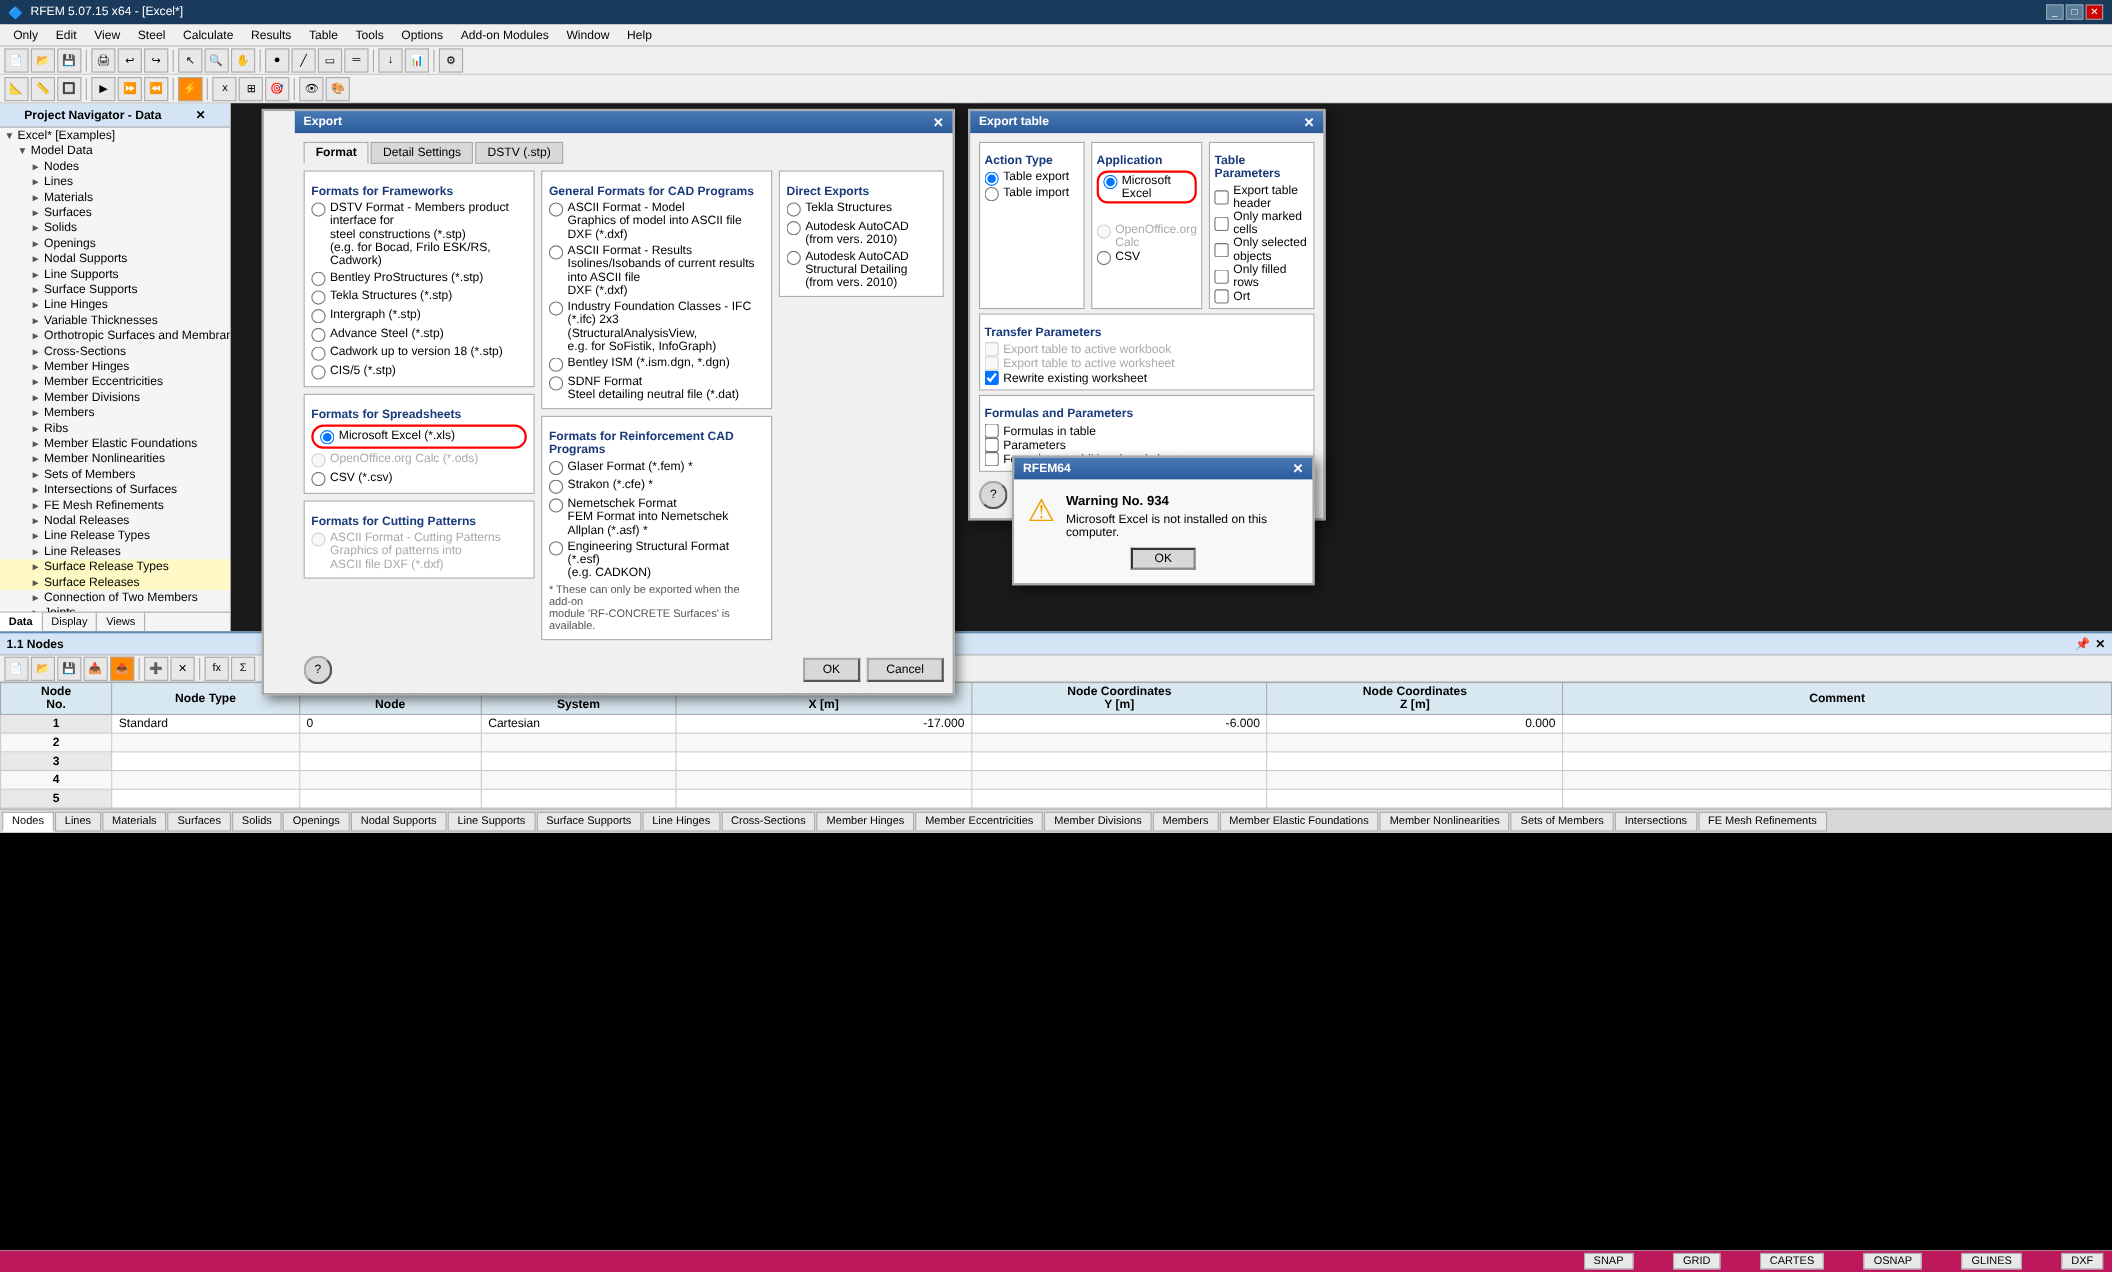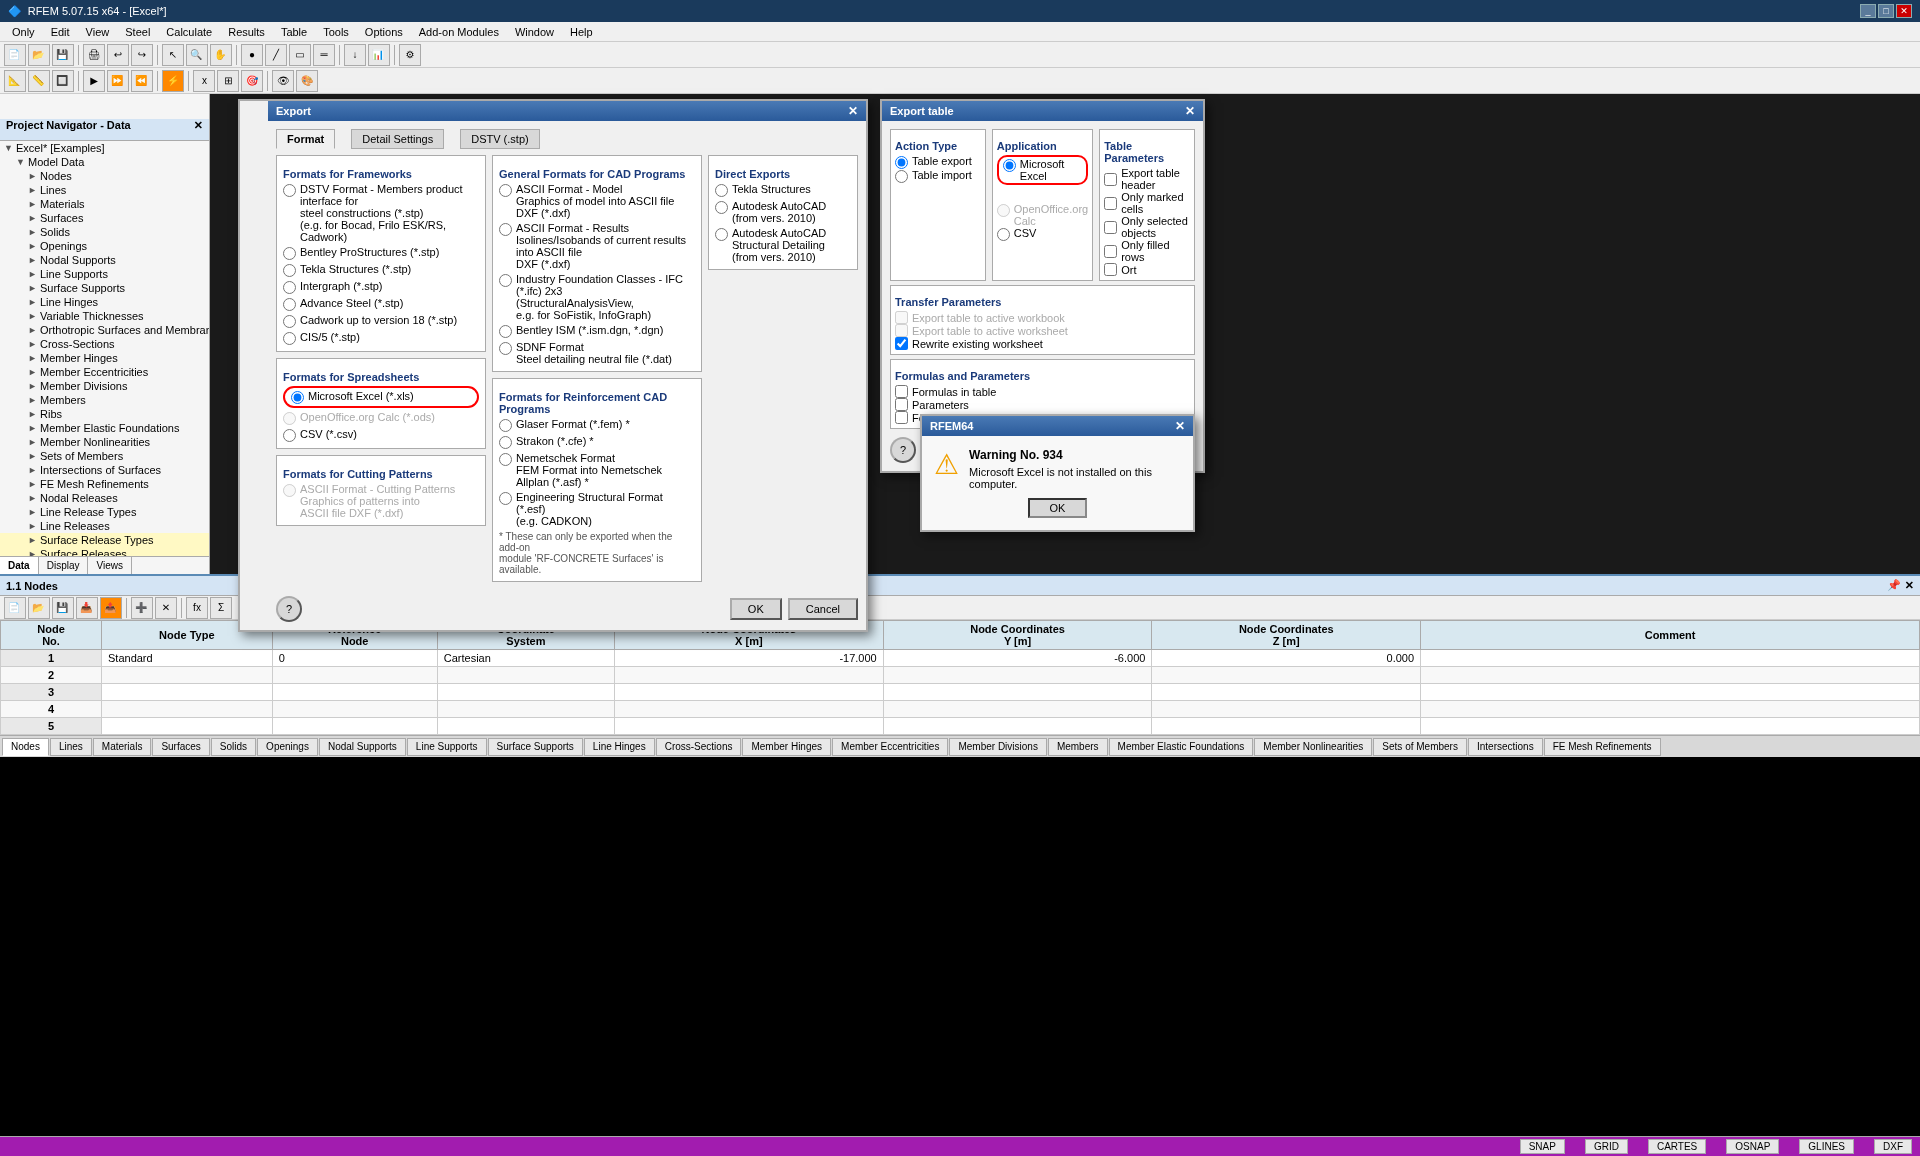--- a/index.html
+++ b/index.html
@@ -17,36 +17,36 @@
     
     .toolbar { background: #f0f0f0; height: 26px; display: flex; align-items: center; padding: 0 4px; border-bottom: 1px solid #ccc; gap: 2px; }
     .toolbar-btn { width: 22px; height: 22px; background: #e8e8e8; border: 1px solid #aaa; display: flex; align-items: center; justify-content: center; cursor: pointer; font-size: 10px; }
     .toolbar-sep { width: 1px; height: 20px; background: #aaa; margin: 0 2px; }
 
     
     .toolbar2 { background: #f0f0f0; height: 26px; display: flex; align-items: center; padding: 0 4px; border-bottom: 1px solid #ccc; gap: 2px; }
 
     
     .left-panel { width: 210px; background: #f5f5f5; border-right: 1px solid #aaa; display: flex; flex-direction: column; }
-    .panel-header { background: #d4e4f4; height: 22px; display: flex; padding: 0 6px; font-size: 11px; font-weight: bold; border-bottom: 1px solid #aaa; justify-content: space-between; margin-top: 25px; }
+    .panel-header { background: #d4e4f4; height: 22px; display: flex; align-items: center; padding: 0 22px; font-size: 11px; font-weight: bold; border-bottom: 1px solid #aaa; justify-content: space-between; }
     .panel-content { flex: 1; overflow-y: auto; font-size: 11px; }
     .tree-item { padding: 1px 4px; cursor: pointer; white-space: nowrap; display: flex; align-items: center; gap: 2px; }
 
     
     .center-area { flex: 1; position: relative; background: #1a1a1a; }
 
     
     .dialog { position: absolute; background: #f0f0f0; border: 2px solid #aaa; box-shadow: 4px 4px 10px rgba(0,0,0,0.5); }
     .dialog-title { background: linear-gradient(to bottom, #4a7ab5, #2a5a9a); color: #fff; height: 20px; display: flex; align-items: center; padding: 0 8px; font-size: 11px; font-weight: bold; justify-content: space-between; }
     .dialog-close { color: #fff; cursor: pointer; font-size: 12px; }
     .dialog-body { padding: 8px; }
 
     
     .tabs { display: flex; gap: 0; margin-bottom: 6px; }
-    .tab { padding: 3px 10px; border: 1px solid #aaa; background: #d8d8d8; cursor: pointer; font-size: 11px; margin-right: 16px; }
+    .tab { padding: 3px 10px; border: 1px solid #aaa; background: #d8d8d8; cursor: pointer; font-size: 11px; margin-right: 2px; }
     .tab.active { background: #f0f0f0; border-bottom: 1px solid #f0f0f0; font-weight: bold; }
 
     
     .section-header { font-size: 11px; font-weight: bold; color: #1a3a7a; margin: 6px 0 3px 0; }
 
     
     .radio-group { display: flex; flex-direction: column; gap: 3px; }
     .radio-item { display: flex; align-items: flex-start; gap: 4px; font-size: 11px; cursor: pointer; }
     .radio-item input { margin-top: 1px; }
 
@@ -65,21 +65,21 @@
     table.data-table td { border: 1px solid #ccc; padding: 2px 6px; background: #fff; }
     table.data-table tr:nth-child(even) td { background: #f8f8f8; }
     table.data-table td:first-child { background: #e8e8e8; text-align: center; font-weight: bold; }
 
     
     .bottom-tabs { background: #d8d8d8; height: 22px; display: flex; align-items: center; padding: 0 2px; border-top: 1px solid #aaa; overflow-x: auto; white-space: nowrap; }
     .bottom-tab { padding: 2px 8px; border: 1px solid #aaa; background: #e8e8e8; cursor: pointer; font-size: 10px; margin-right: 1px; height: 18px; display: flex; align-items: center; }
     .bottom-tab.active { background: #fff; border-bottom: 1px solid #fff; }
 
     
-    .status-bar { position: fixed; bottom: 0; left: 0; right: 0; background: #a21caf; height: 20px; display: flex; align-items: center; padding: 0 8px; border-top: 1px solid #aaa; gap: 20px; font-size: 11px; }
+    .status-bar { position: fixed; bottom: 0; left: 0; right: 0; background: #be185d; height: 20px; display: flex; align-items: center; padding: 0 8px; border-top: 1px solid #aaa; gap: 36px; font-size: 11px; }
     .status-item { padding: 1px 8px; border: 1px solid #aaa; background: #e8e8e8; cursor: pointer; font-size: 10px; }
 
     
     .panel-bottom-tabs { display: flex; border-top: 1px solid #aaa; }
     .panel-tab { padding: 3px 8px; cursor: pointer; font-size: 10px; border-right: 1px solid #aaa; }
     .panel-tab.active { background: #fff; font-weight: bold; }
 
     .btn { border: 2px outset #aaa; background: #d8d8d8; padding: 3px 16px; cursor: pointer; font-size: 11px; }
 
     .disabled { color: #aaa; }

